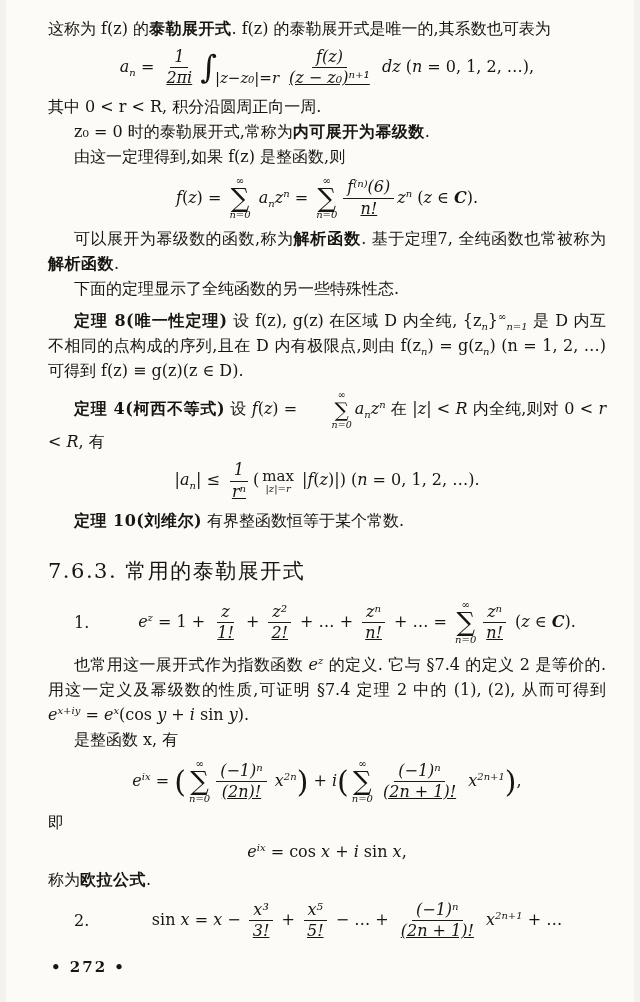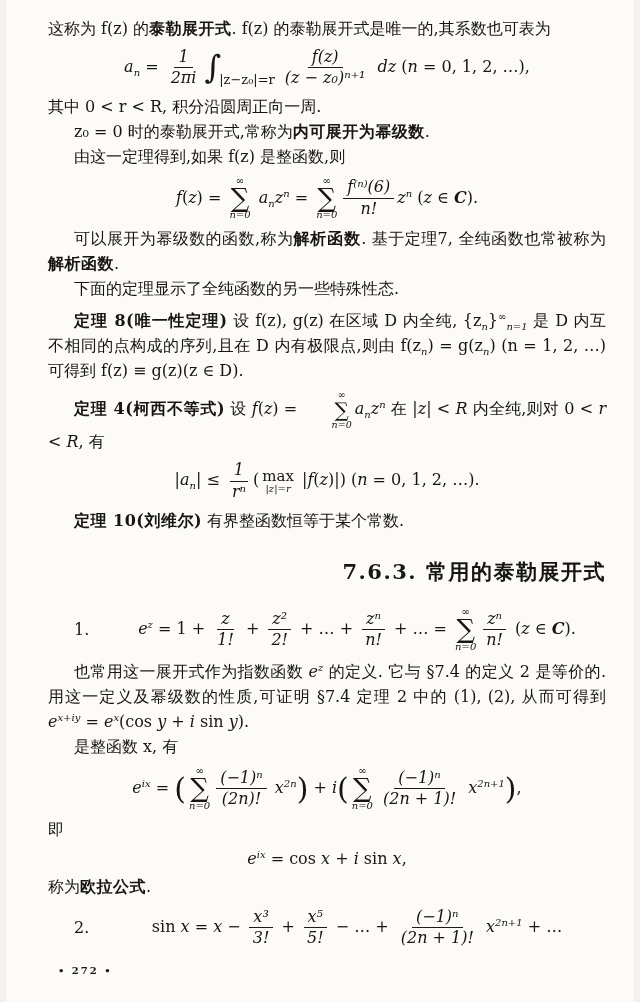--- a/index.html
+++ b/index.html
@@ -25,48 +25,47 @@
     text-align:center;margin:7px 0 6px;line-height:1.2;
     white-space:nowrap;
   }
   .numbered-formula{display:flex;align-items:center;margin:9px 0 7px;line-height:1.2;}
   .item-num{flex:none;width:60px;text-indent:26px;}
   .formula-center{flex:1;text-align:center;white-space:nowrap;}
   
   .frac{display:inline-flex;flex-direction:column;align-items:center;
         vertical-align:middle;margin:0 3px;font-style:italic;line-height:1.15;}
   .frac .fn{padding:0 4px 1px;border-bottom:1.4px solid #1d1b17;}
-  .frac .fd{padding:1px 4px 0;}
+  .frac .fd{padding:1px 4px 0;text-decoration:underline;}
   
   .bigop{display:inline-flex;flex-direction:column;align-items:center;
          vertical-align:middle;margin:0 3px;line-height:1;}
   .bigop .bu{font-size:9.5px;}
   .bigop .bs{font-size:17px;line-height:1;}
   .bigop .bl{font-size:9.5px;font-style:italic;}
   .formula-block .bigop .bs,.formula-center .bigop .bs{font-size:26px;line-height:0.95;}
   .formula-block .bigop .bu,.formula-center .bigop .bu,
   .formula-block .bigop .bl,.formula-center .bigop .bl{font-size:10px;}
   .para .bigop .bs{font-size:20px;}
   .underop .um{font-size:15px;font-style:normal;}
   
   .intop{display:inline-flex;align-items:flex-end;vertical-align:middle;margin:0 1px;}
   .intop .ig{font-size:32px;line-height:0.9;}
-  .intop .il{font-size:13px;transform:translate(-2px,5px);}
+  .intop .il{font-size:15px;font-style:italic;transform:translate(-2px,5px);}
   
   .bigparen{font-size:30px;vertical-align:middle;line-height:0.9;font-weight:300;}
   .bold-var{font-weight:bold;font-style:italic;}
   .section-heading{
-    font-size:21px;font-weight:bold;margin:26px 0 23px;letter-spacing:1.5px;
+    font-size:21px;font-weight:normal;margin:26px 0 16px;letter-spacing:1.5px;
     line-height:1.2;
-    text-align:right;
   }
   .theorem-gap{margin-top:7px;}
   .page-number{
-    position:absolute;left:52px;bottom:26px;
-    font-weight:bold;font-size:10px;letter-spacing:2px;
+    position:absolute;left:45px;bottom:26px;
+    font-weight:bold;font-size:15px;letter-spacing:2px;
   }
 </style>
 </head>
 <body>
 
 <div class="page">
 
   <p class="para"><span>这称为 f(z) 的</span><b>泰勒展开式</b><span>. f(z) 的泰勒展开式是唯一的,其系数也可表为</span></p>
 
   <div class="formula-block"><i>a</i><sub>n</sub> = <span class="frac">

